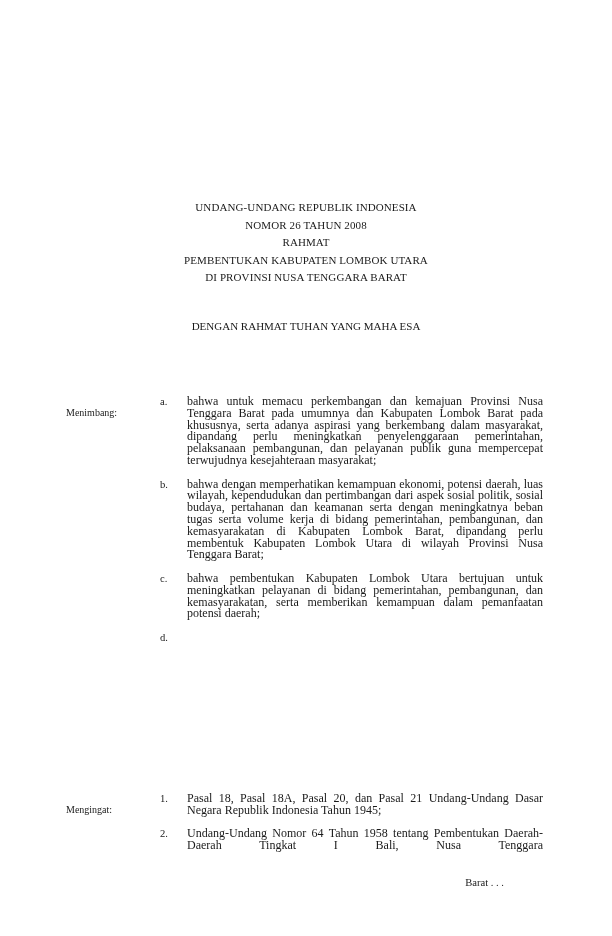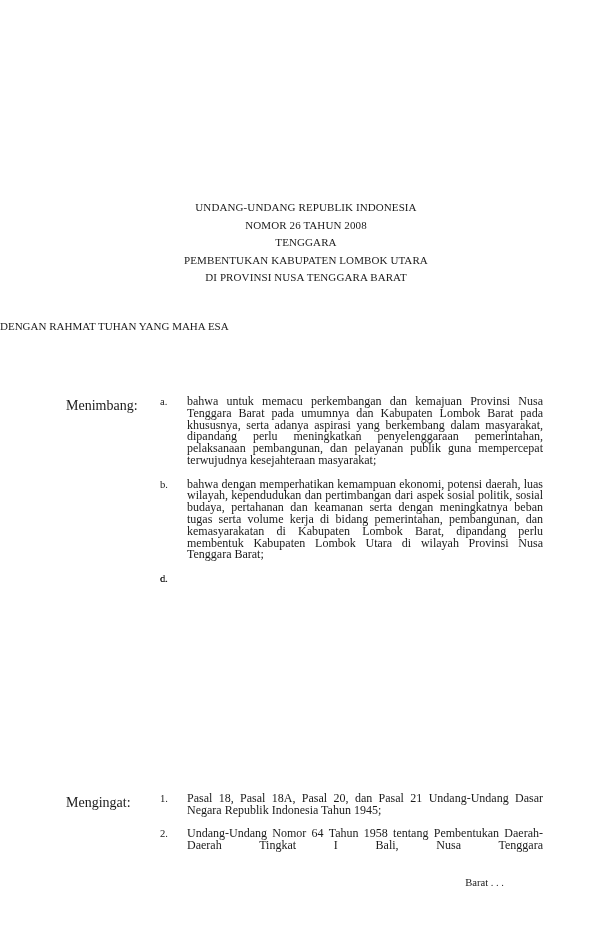--- a/index.html
+++ b/index.html
@@ -2,61 +2,62 @@
 <html><head>
 <meta charset="utf-8">
 <style>
   html, body { margin: 0; padding: 0; background: #ffffff; }
   body { width: 612px; height: 936px; position: relative; overflow: hidden;
          font-family: "DejaVu Serif", "Liberation Serif", serif; color: #1a1a1a; }
   .page { position: absolute; left: 0; top: 0; width: 568px; height: 936px; }
   .title-block { position: absolute; top: 199px; left: 0; width: 612px; text-align: center;
                  font-family: "Liberation Serif", serif; font-size: 11px; }
   .title-line { height: 17.6px; line-height: 17.6px; letter-spacing: 0.1px; }
-  .center-line { position: absolute; left: 0; width: 612px; text-align: left;
+  .center-line { position: absolute; left: 0; width: 612px; text-align: center;
                  font-family: "Liberation Serif", serif; font-size: 11px; }
   .section { position: absolute; left: 66px; width: 478px; }
-  .section-label { position: absolute; left: 0; top: 4px; font-size: 14px; line-height: 11.8px;
+  .section-label { position: absolute; left: 0; top: 11px; font-size: 10px; line-height: 11.8px;
                    font-family: "Liberation Serif", serif; }
   .marker { position: absolute; left: 94px; top: 0; font-size: 10.6px; line-height: 11.8px;
             font-family: "Liberation Serif", serif; }
   .item-text { margin-left: 121px; width: 356px; font-size: 12px; line-height: 11.8px;
                text-align: justify; font-family: "Liberation Serif", serif; }
   .item { position: relative; margin-bottom: 11.8px; }
   .continuation { position: absolute; right: 64px; top: 877px; font-size: 10.6px;
                   font-family: "Liberation Serif", serif; }
 </style>
 </head>
 <body>
 
 <div class="page">
 
   <div class="title-block">
     <div class="title-line">UNDANG-UNDANG REPUBLIK INDONESIA</div>
     <div class="title-line">NOMOR 26 TAHUN 2008</div>
-    <div class="title-line">TENGGARA</div>
+    <div class="title-line">RAHMAT</div>
     <div class="title-line">PEMBENTUKAN KABUPATEN LOMBOK UTARA</div>
     <div class="title-line">DI PROVINSI NUSA TENGGARA BARAT</div>
   </div>
 
   <div class="center-line" style="top:320px;">DENGAN RAHMAT TUHAN YANG MAHA ESA</div>
 
   <div class="section" style="top:396px;">
     <div class="section-label">Menimbang:</div>
 
     <div class="item">
       <span class="marker">a.</span>
       <div class="item-text">bahwa untuk memacu perkembangan dan kemajuan Provinsi Nusa Tenggara Barat pada umumnya dan Kabupaten Lombok Barat pada khususnya, serta adanya aspirasi yang berkembang dalam masyarakat, dipandang perlu meningkatkan penyelenggaraan pemerintahan, pelaksanaan pembangunan, dan pelayanan publik guna mempercepat terwujudnya kesejahteraan masyarakat;</div>
     </div>
     <div class="item">
       <span class="marker">b.</span>
       <div class="item-text">bahwa dengan memperhatikan kemampuan ekonomi, potensi daerah, luas wilayah, kependudukan dan pertimbangan dari aspek sosial politik, sosial budaya, pertahanan dan keamanan serta dengan meningkatnya beban tugas serta volume kerja di bidang pemerintahan, pembangunan, dan kemasyarakatan di Kabupaten Lombok Barat, dipandang perlu membentuk Kabupaten Lombok Utara di wilayah Provinsi Nusa Tenggara Barat;</div>
     </div>
     <div class="item">
       <span class="marker">c.</span>
+      <div class="item-text">bahwa pembentukan Kabupaten Lombok Utara bertujuan untuk meningkatkan pelayanan di bidang pemerintahan, pembangunan, dan kemasyarakatan, serta memberikan kemampuan dalam pemanfaatan potensi daerah;</div>
     </div>
     <div class="item">
       <span class="marker">d.</span>
     </div>
   </div>
 
   <div class="section" style="top:793px;">
     <div class="section-label">Mengingat:</div>
 
     <div class="item">

